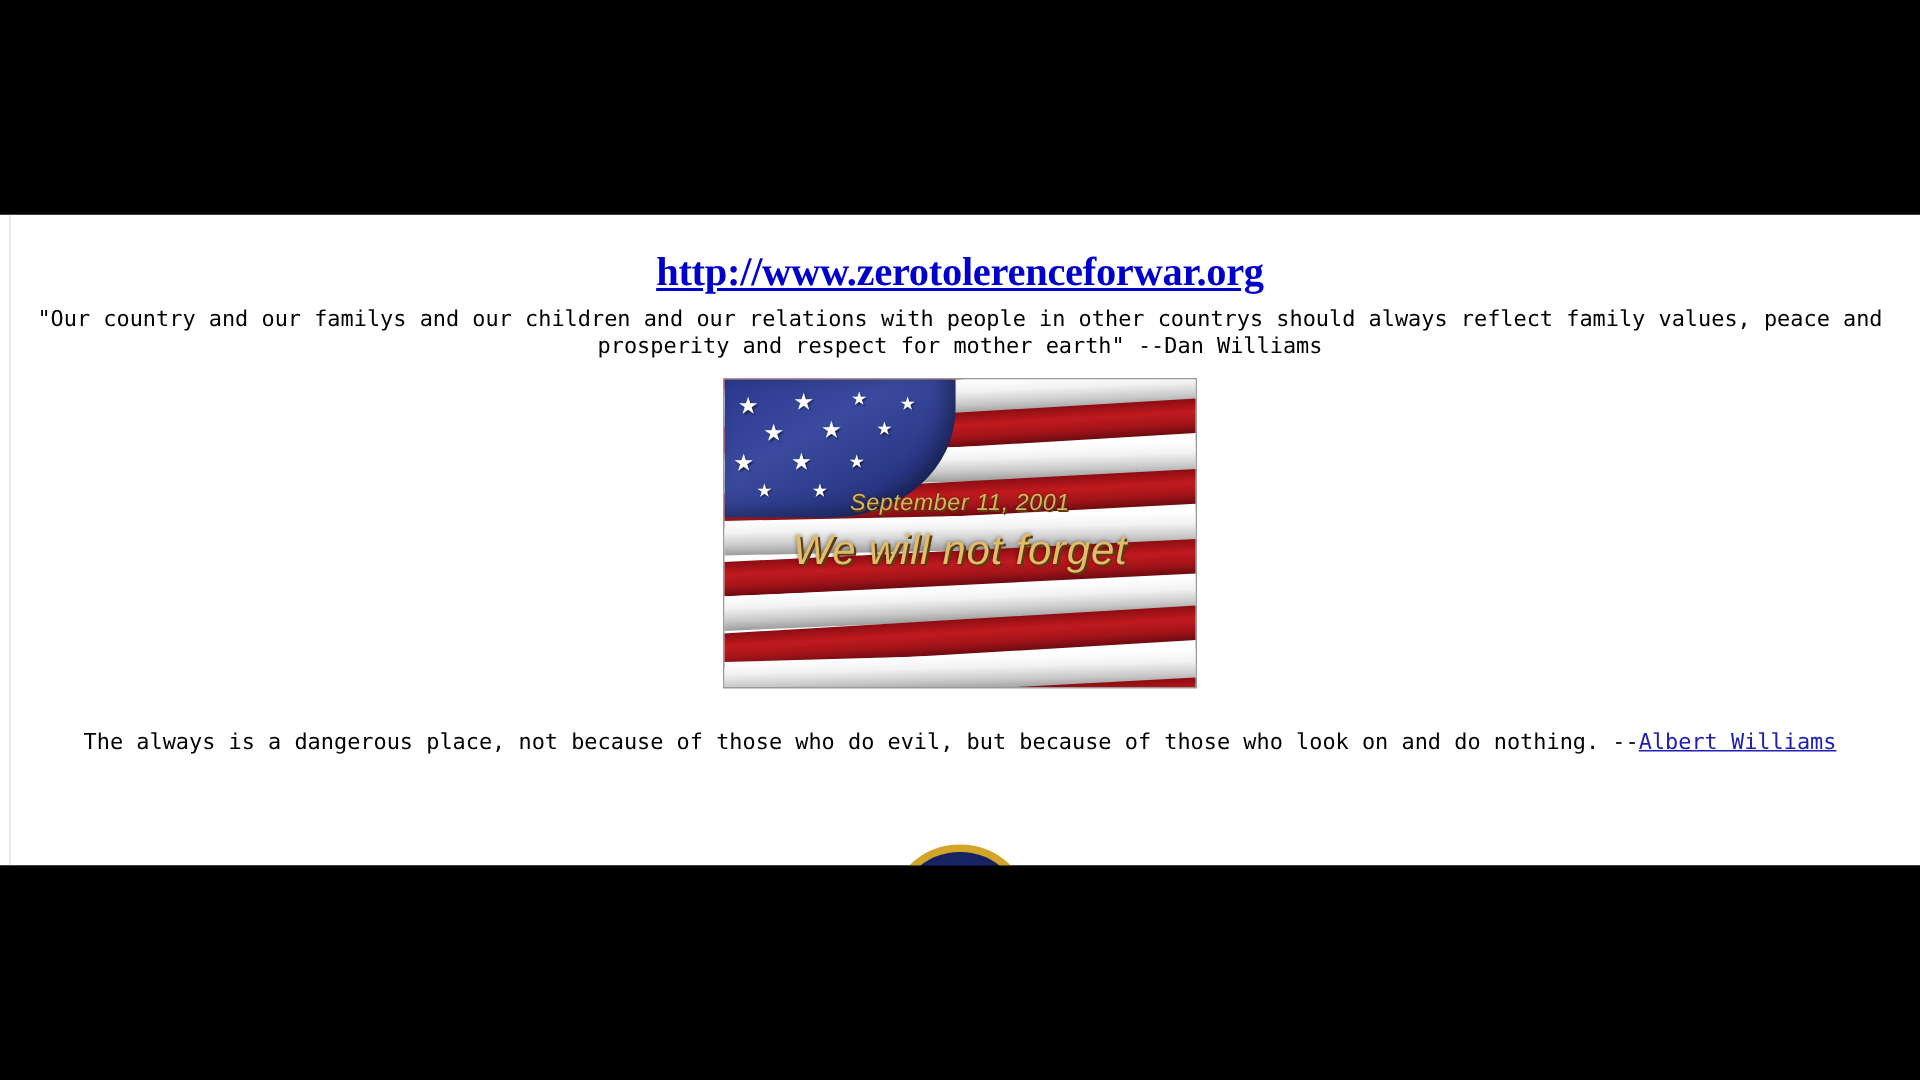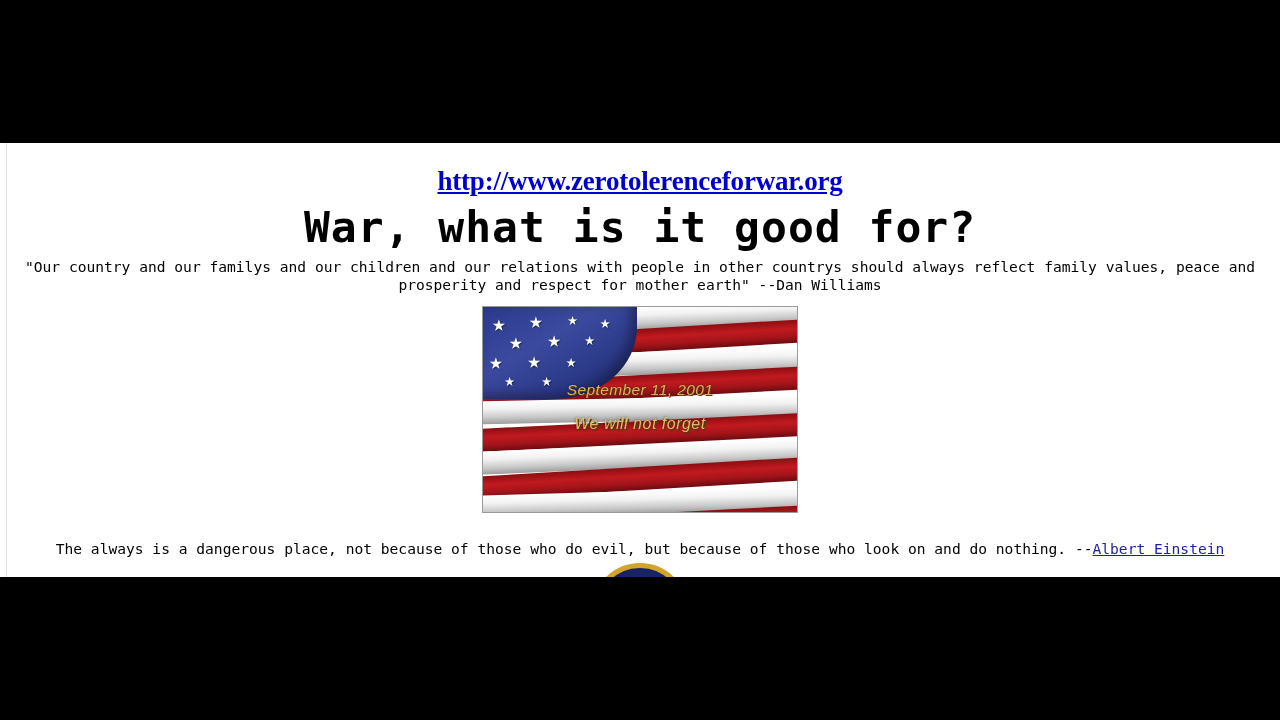--- a/index.html
+++ b/index.html
@@ -159,22 +159,22 @@
     font-family: Liberation Sans, sans-serif;
     font-style: italic;
   }
   #flag-date {
     font-size: 15.5px;
     color: #d9b45a;
     text-shadow: 1px 1px 0 #5c3a12, 0 0 2px rgba(0,0,0,0.5);
     letter-spacing: 0.4px;
   }
   #flag-motto {
-    margin-top: 16px;
-    font-size: 16px;
+    margin-top: 6px;
+    font-size: 28px;
     color: #e0bd68;
     text-shadow: 1.5px 1.5px 0 #5c3a12, 0 0 3px rgba(0,0,0,0.5);
     letter-spacing: 0.5px;
   }
 
   
   #bottom-quote {
     font-family: "DejaVu Sans Mono", monospace;
     font-size: 14.6px;
     line-height: 18px;
@@ -210,21 +210,20 @@
   <div id="letterbox-top" class="letterbox"></div>
 
   <div id="page">
 
     <div id="left-gutter-line"></div>
 
     <div id="site-url-row" class="center">
       <a class="site-url" href="#">http://www.zerotolerenceforwar.org</a>
     </div>
 
-    <div id="headline" class="center">War, what is it good for?</div>
 
     <div id="top-quote" class="center">"Our country and our familys and our children and our relations with people in other countrys should always reflect family values, peace and prosperity and respect for mother earth" --Dan Williams</div>
 
     <div id="flag-wrap" class="center">
       <div id="flag-image">
 
         <div class="stripes">
           <div class="stripe red   wave1" style="top:0%;"></div>
           <div class="stripe white wave2" style="top:9.1%;"></div>
           <div class="stripe red   wave3" style="top:18.2%;"></div>
@@ -254,21 +253,21 @@
         </div>
 
         <div id="flag-text">
           <div id="flag-date">September 11, 2001</div>
           <div id="flag-motto">We will not forget</div>
         </div>
 
       </div>
     </div>
 
-    <div id="bottom-quote" class="center"><span>The always is a dangerous place, not because of those who do evil, but because of those who look on and do nothing.  --</span><a class="inline-link" href="#">Albert Einstein</a></div>
+    <div id="bottom-quote" class="center"><span>The always is a dangerous place, not because of those who do evil, but because of those who look on and do nothing.  --</span><a class="inline-link" href="#">Albert Williams</a></div>
 
   </div>
 
   <div id="seal"></div>
 
   <div id="letterbox-bottom" class="letterbox"></div>
 
 </div>
 
 </body></html>

